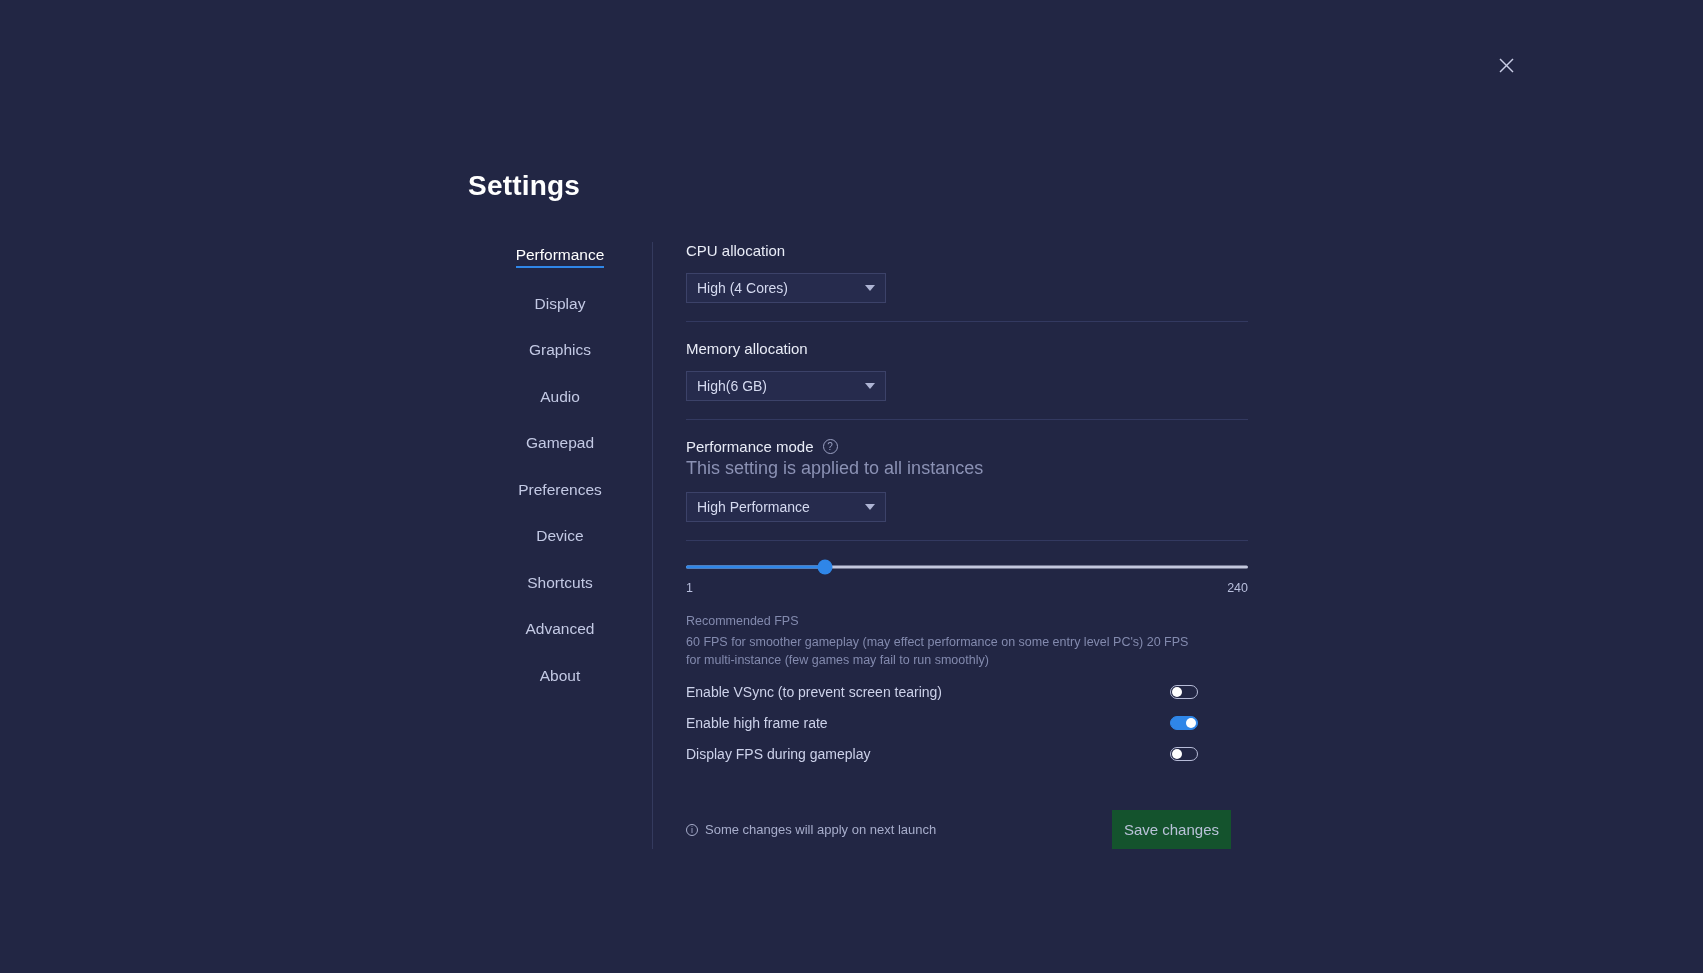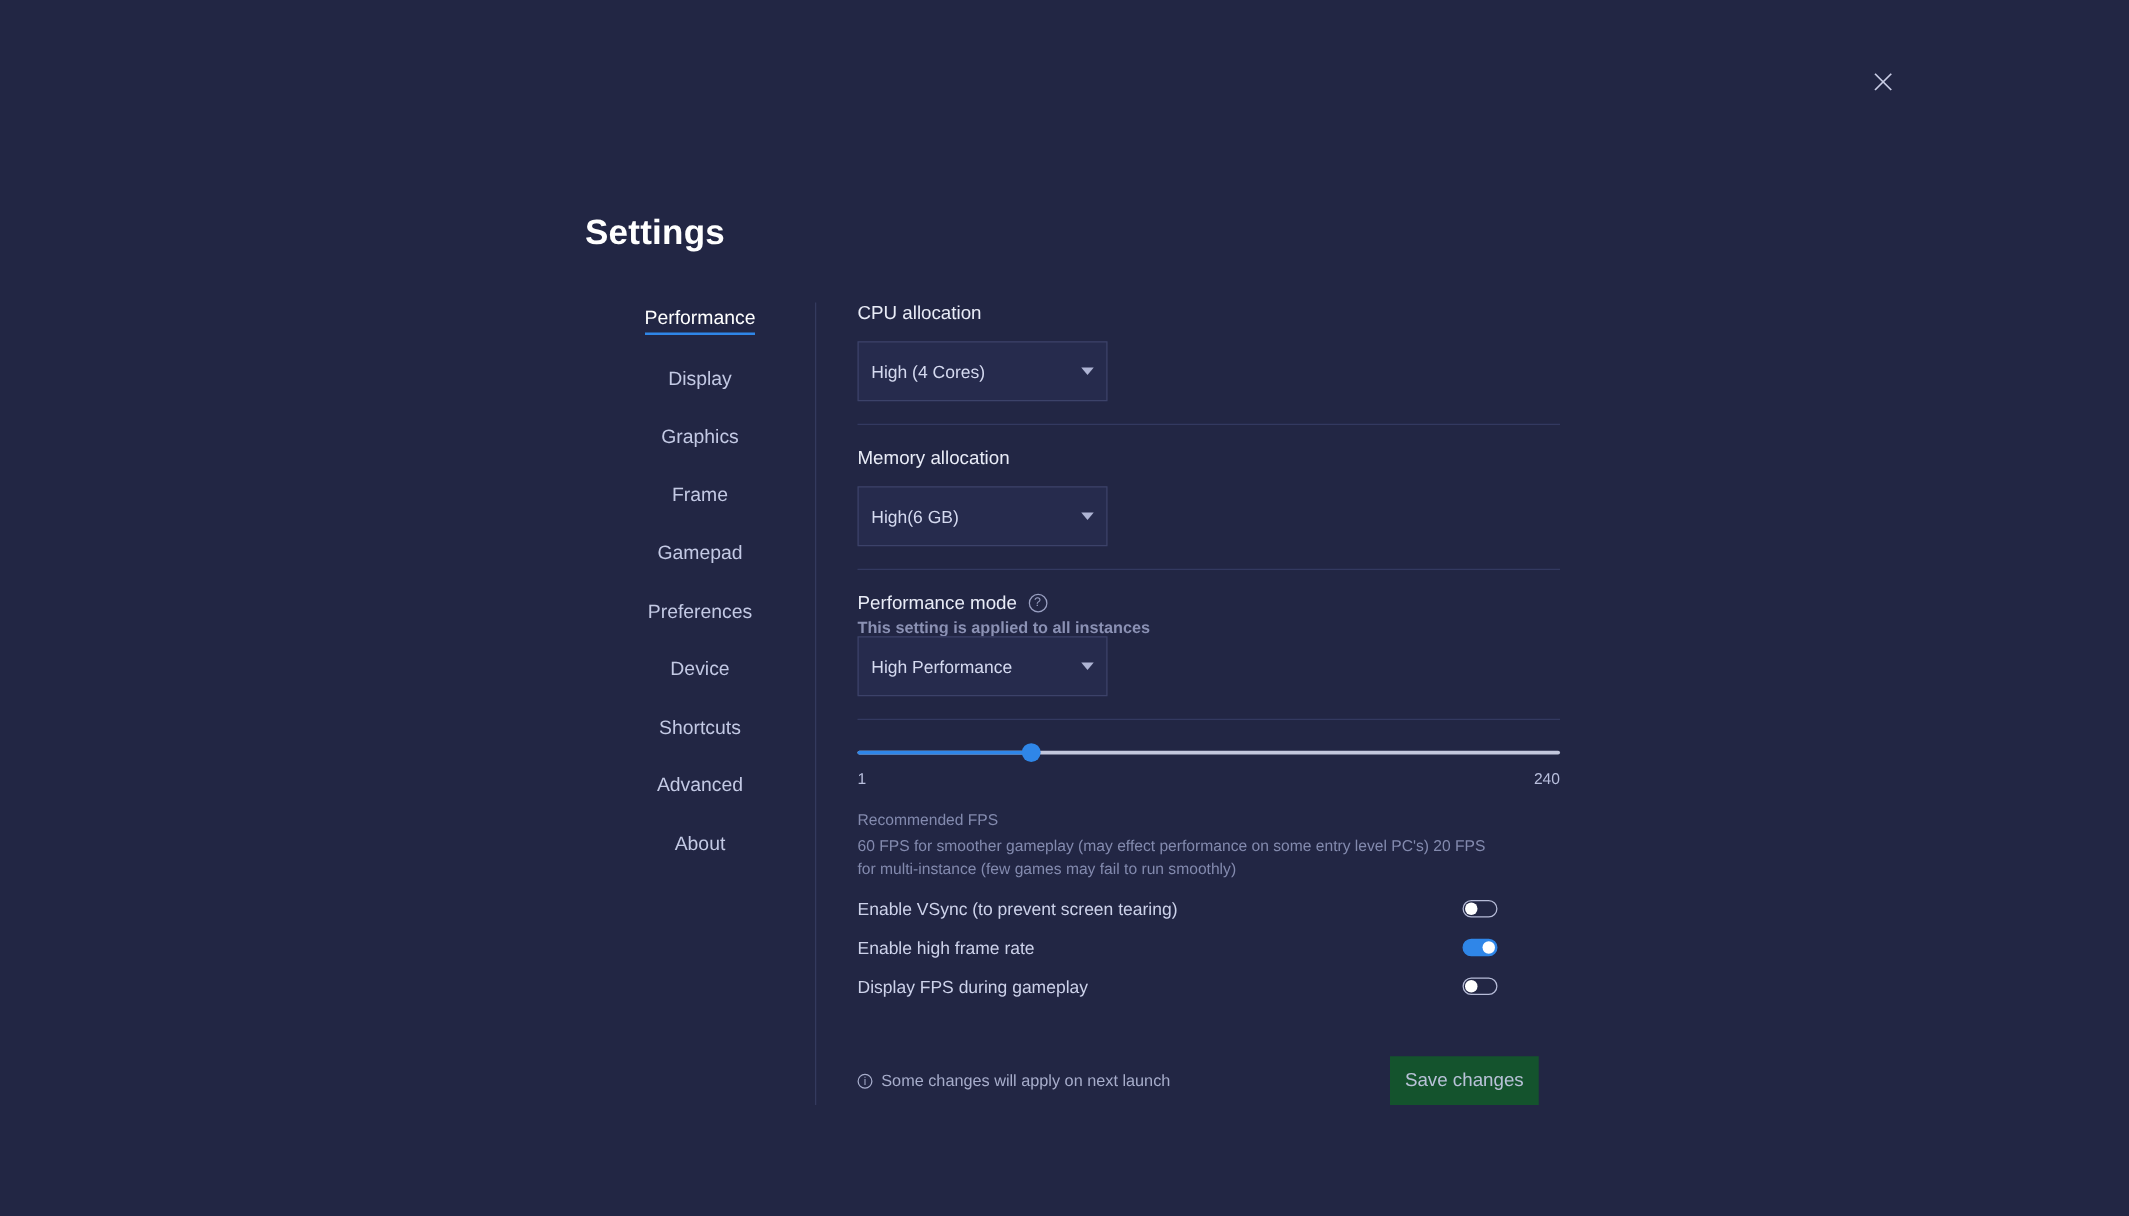--- a/index.html
+++ b/index.html
@@ -74,41 +74,41 @@
   .field-label{
     font-size:15px;
     color:#e9ecf7;
     margin-bottom:14px;
     display:flex;
     align-items:center;
     gap:9px;
   }
   .field-label.tight{ margin-bottom:3px; }
   .sub-note{
-    font-size:13px;
+    font-size:18px;
     color:#8b91b4;
-    font-weight:bold;
+    margin-bottom:13px;
   }
 
   .help-icon{
     width:15px;height:15px;border-radius:50%;
     border:1px solid #9aa0c2;
     color:#9aa0c2;
     font-size:10px;
     line-height:13px;
     text-align:center;
     display:inline-block;
     cursor:pointer;
   }
 
   
   .select{
     position:relative;
     width:200px;
-    height:48px;
+    height:30px;
     border:1px solid #3c4269;
     background:#262b4d;
     display:flex;
     align-items:center;
     padding:0 10px;
     cursor:pointer;
   }
   .select-value{
     font-size:14px;
     color:#d5daf0;
@@ -262,21 +262,21 @@
 
   <div class="page-title">Settings</div>
 
   <div class="body-row">
 
     <nav class="sidebar">
       <div class="nav-list" id="nav-list">
           <div class="nav-item active">Performance</div>
           <div class="nav-item">Display</div>
           <div class="nav-item">Graphics</div>
-          <div class="nav-item">Frame</div>
+          <div class="nav-item">Audio</div>
           <div class="nav-item">Gamepad</div>
           <div class="nav-item">Preferences</div>
           <div class="nav-item">Device</div>
           <div class="nav-item">Shortcuts</div>
           <div class="nav-item">Advanced</div>
           <div class="nav-item">About</div>
         </div>
     </nav>
 
     <section class="content">

